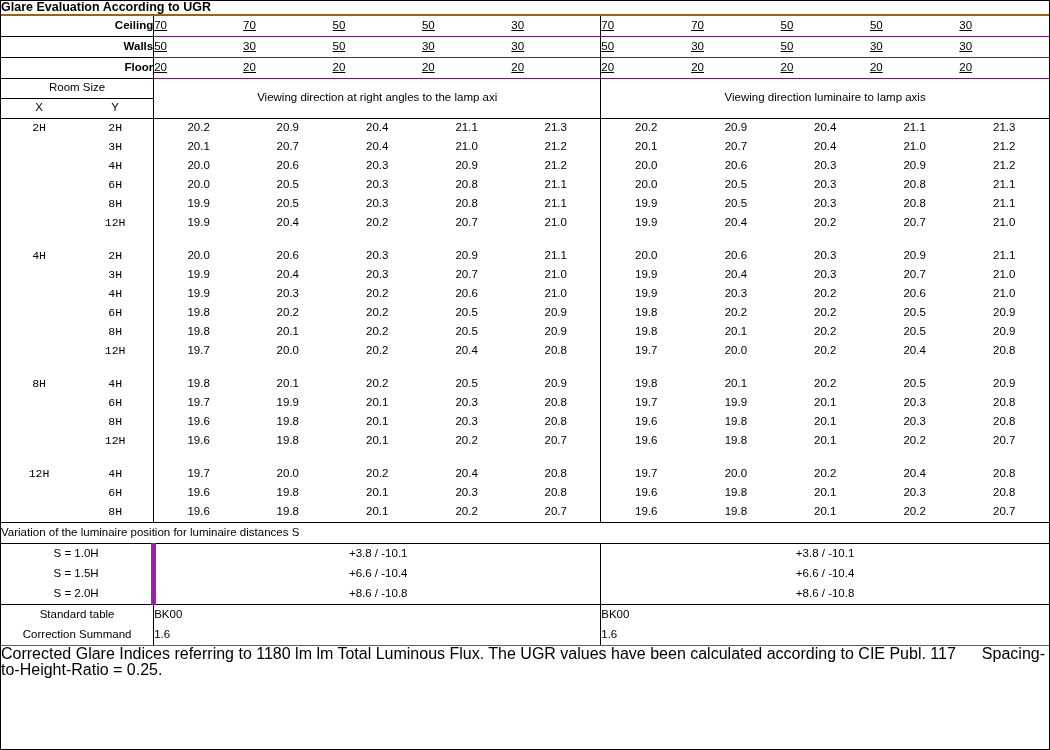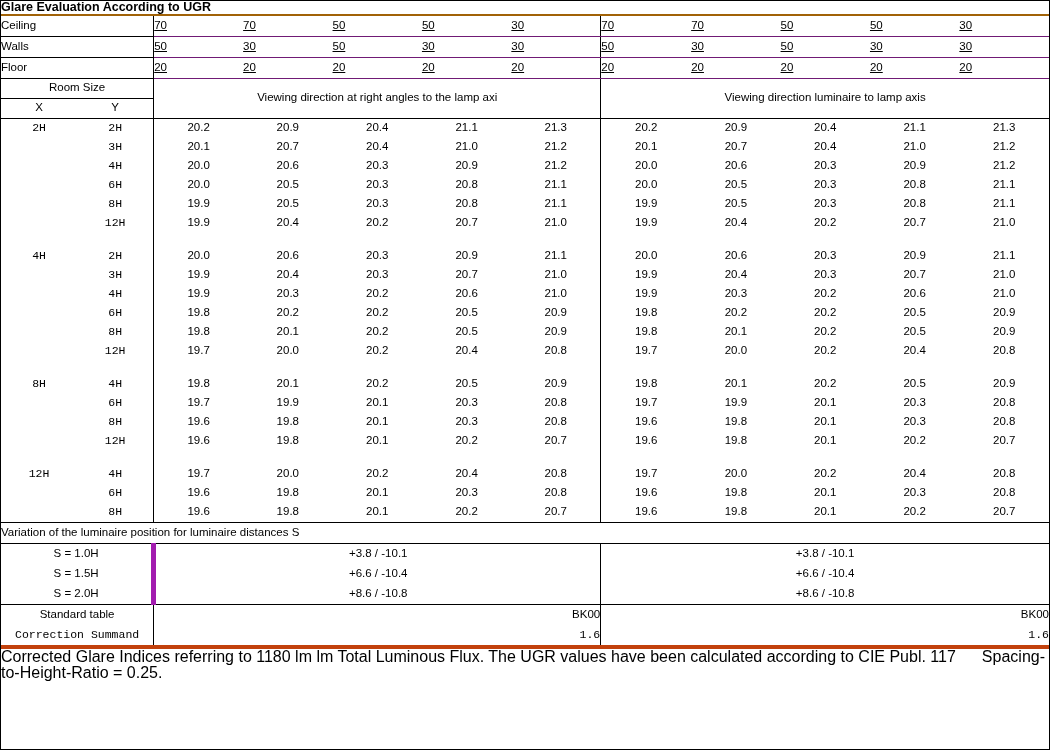--- a/index.html
+++ b/index.html
@@ -32,25 +32,26 @@
     line-height: 1;
   }
   .title-cell {
     font-weight: bold;
     font-size: 12.5px;
     padding: 3px 5px 4px 5px;
     border-bottom: 2px solid #a16207;
     text-align: left;
   }
   .rowlabel {
-    text-align: left;
+    text-align: right;
     padding-left: 5px;
     border-right: 1px solid #000;
     border-bottom: 1px solid #000;
     height: 20px;
+    font-weight: bold;
   }
   .hdrval {
     text-align: left;
     border-bottom: 1px solid #701a75;
     height: 20px;
     text-decoration: underline;
   }
   .hdrval.sep {
     border-left: 1px solid #000;
   }
@@ -121,29 +122,28 @@
   }
   .srow-last td {
     border-bottom: 1px solid #000;
   }
   .stdrow-label {
     text-align: center;
     border-right: 1px solid #000;
     height: 20px;
   }
   .stdrow-val {
-    text-align: right;
+    text-align: left;
     height: 20px;
   }
   .stdrow-val.sep {
     border-left: 1px solid #000;
   }
   .stdrow-bottom td {
-    border-bottom: 4px solid #c2410c;
-    font-family: Liberation Mono, monospace;
+    border-bottom: 1px solid #c2410c;
   }
   .footer {
     font-size: 16px;
     padding: 5px 5px 3px 5px;
     text-align: left;
   }
   .footer-gap {
     display: inline-block;
     width: 26px;
   }

